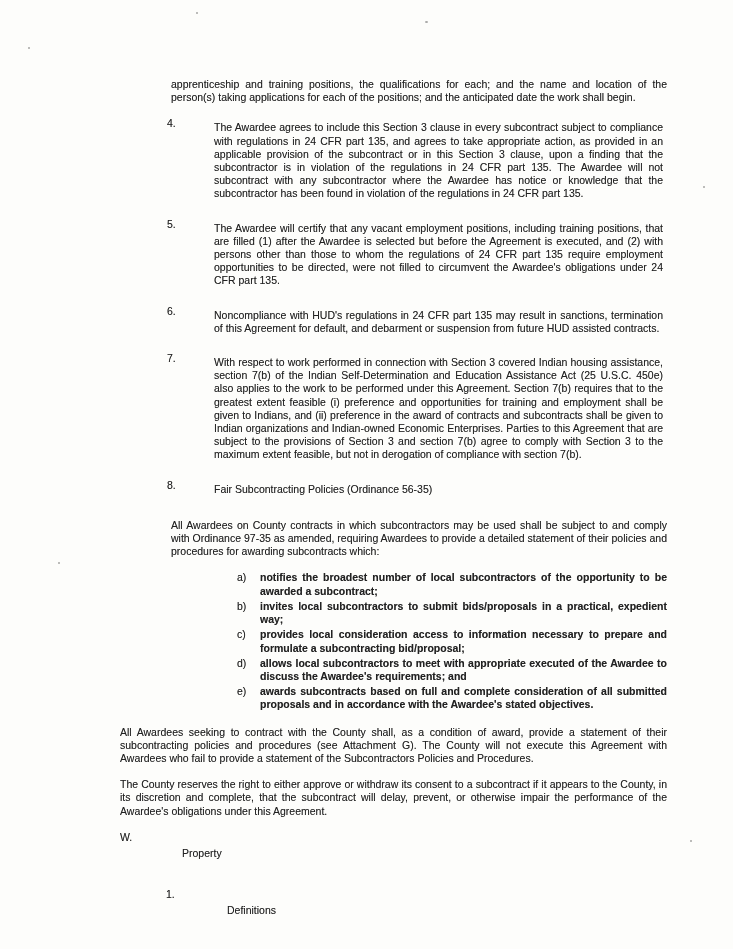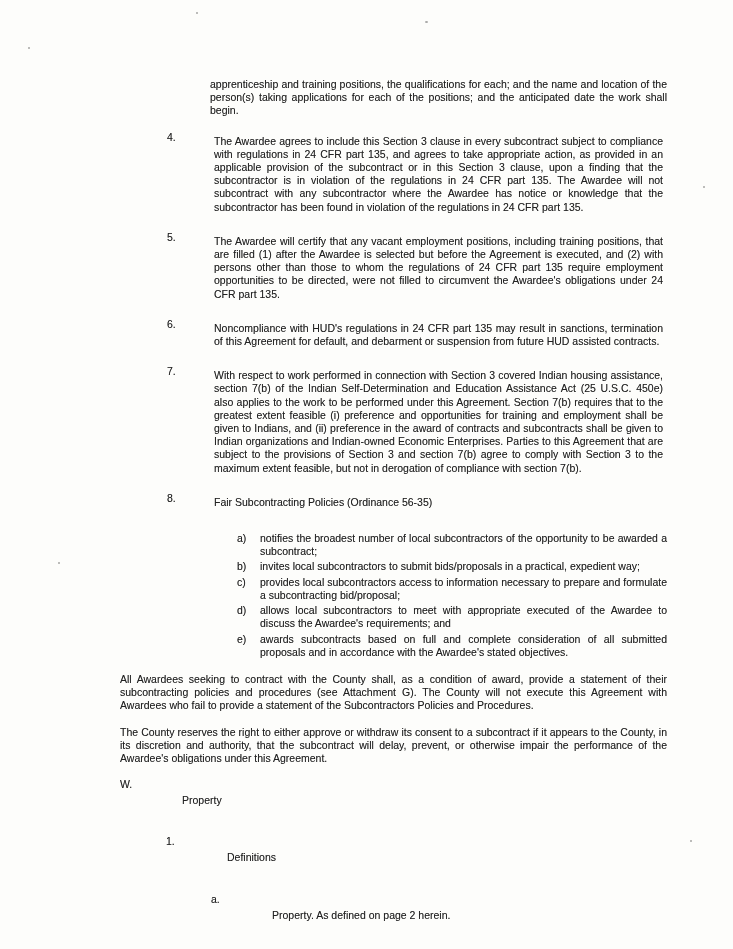--- a/index.html
+++ b/index.html
@@ -24,21 +24,21 @@
     position: absolute;
     top: 78px;
     left: 120px;
     right: 66px;
   }
   .para {
     margin: 0 0 13px 0;
     text-align: justify;
   }
   .indent-body {
-    margin-left: 90px;
+    margin-left: 51px;
   }
   .item {
     display: flex;
     margin: 0 0 13px 47px;
   }
   .item .num {
     flex: 0 0 43px;
   }
   .item .item-text {
     margin: 4px;
@@ -52,20 +52,21 @@
     display: flex;
     margin: 0 0 2px 117px;
   }
   .subitem .letter {
     flex: 0 0 23px;
   }
   .subitem .sub-text {
     margin: 0;
     text-align: justify;
     flex: 1 1 auto;
+    font-weight: bold;
   }
   .sublist {
     margin-bottom: 14px;
   }
   .outline-row {
     display: flex;
     margin: 0 0 12px 0;
   }
   .outline-row .w-letter { flex: 0 0 46px; }
   .outline-row.level-1 { margin-left: 46px; }
@@ -123,47 +124,48 @@
     <div class="item">
       <span class="num">7.</span>
       <p class="item-text">With respect to work performed in connection with Section 3 covered Indian housing assistance, section 7(b) of the Indian Self-Determination and Education Assistance Act (25 U.S.C. 450e) also applies to the work to be performed under this Agreement. Section 7(b) requires that to the greatest extent feasible (i) preference and opportunities for training and employment shall be given to Indians, and (ii) preference in the award of contracts and subcontracts shall be given to Indian organizations and Indian-owned Economic Enterprises. Parties to this Agreement that are subject to the provisions of Section 3 and section 7(b) agree to comply with Section 3 to the maximum extent feasible, but not in derogation of compliance with section 7(b).</p>
     </div>
 
     <div class="item heading-item">
       <span class="num">8.</span>
       <p class="item-text">Fair Subcontracting Policies (Ordinance 56-35)</p>
     </div>
 
+    <p class="para indent-body">All Awardees on County contracts in which subcontractors may be used shall be subject to and comply with Ordinance 97-35 as amended, requiring Awardees to provide a detailed statement of their policies and procedures for awarding subcontracts which:</p>
 
     <div class="sublist">
       <div class="subitem">
         <span class="letter">a)</span>
         <p class="sub-text">notifies the broadest number of local subcontractors of the opportunity to be awarded a subcontract;</p>
       </div>
       <div class="subitem">
         <span class="letter">b)</span>
         <p class="sub-text">invites local subcontractors to submit bids/proposals in a practical, expedient way;</p>
       </div>
       <div class="subitem">
         <span class="letter">c)</span>
-        <p class="sub-text">provides local subcontractors access to information necessary to prepare and formulate a subcontracting bid/proposal;</p>
+        <p class="sub-text">provides local consideration access to information necessary to prepare and formulate a subcontracting bid/proposal;</p>
       </div>
       <div class="subitem">
         <span class="letter">d)</span>
         <p class="sub-text">allows local subcontractors to meet with appropriate executed of the Awardee to discuss the Awardee's requirements; and</p>
       </div>
       <div class="subitem">
         <span class="letter">e)</span>
         <p class="sub-text">awards subcontracts based on full and complete consideration of all submitted proposals and in accordance with the Awardee's stated objectives.</p>
       </div>
     </div>
 
     <p class="para">All Awardees seeking to contract with the County shall, as a condition of award, provide a statement of their subcontracting policies and procedures (see Attachment G). The County will not execute this Agreement with Awardees who fail to provide a statement of the Subcontractors Policies and Procedures.</p>
 
-    <p class="para">The County reserves the right to either approve or withdraw its consent to a subcontract if it appears to the County, in its discretion and authority, that the subcontract will delay, prevent, or otherwise impair the performance of the Awardee's obligations under this Agreement.</p>
+    <p class="para">The County reserves the right to either approve or withdraw its consent to a subcontract if it appears to the County, in its discretion and complete, that the subcontract will delay, prevent, or otherwise impair the performance of the Awardee's obligations under this Agreement.</p>
 
     <div class="outline-row">
       <span class="w-letter">W.</span>
       <p>Property</p>
     </div>
 
     <div class="outline-row level-1">
       <span class="o-num">1.</span>
       <p>Definitions</p>
     </div>

